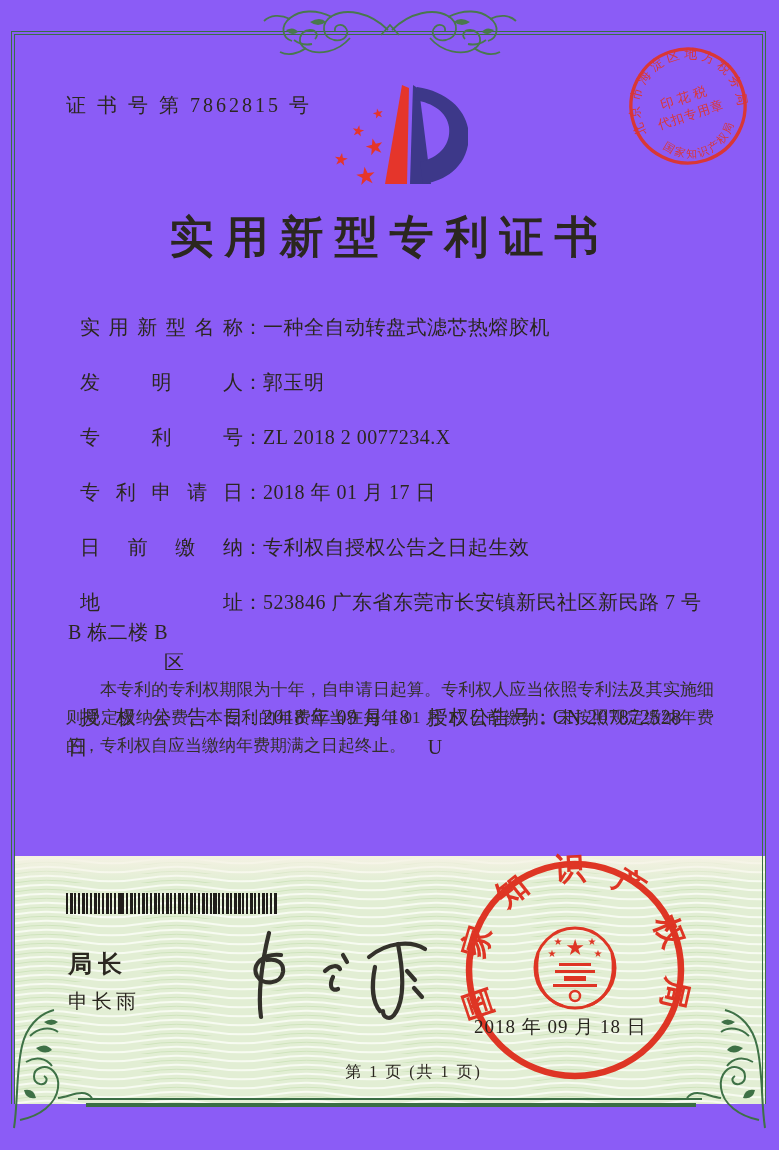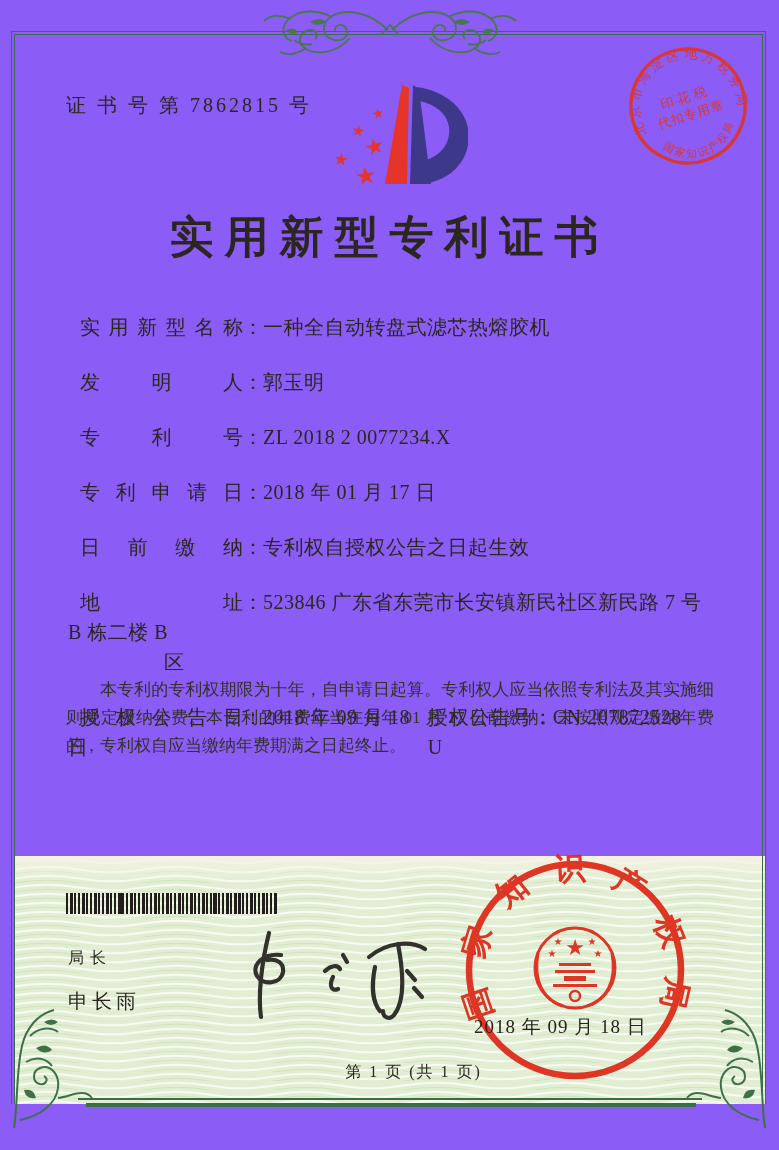--- a/index.html
+++ b/index.html
@@ -32,21 +32,21 @@
   
   .bodytext{position:absolute;left:66px;top:676px;width:648px;font-size:17px;line-height:28px;
             text-align:justify;color:#34302a;z-index:4;}
   .bodytext p{margin:0;text-indent:2em;}
   
   .barcode{position:absolute;left:66px;top:893px;width:212px;height:21px;z-index:4;
     background-image:
       repeating-linear-gradient(90deg,#201d1a 0 2px,transparent 2px 4px),
       repeating-linear-gradient(90deg,transparent 0 5px,#201d1a 5px 7px,transparent 7px 12px),
       repeating-linear-gradient(90deg,transparent 0 9px,#201d1a 9px 10px,transparent 10px 23px);}
-  .director-title{position:absolute;left:68px;top:948px;font-size:16px;letter-spacing:6px;z-index:4;}
+  .director-title{position:absolute;left:68px;top:948px;font-size:24px;letter-spacing:6px;z-index:4;font-weight:bold;}
   .director-name{position:absolute;left:68px;top:988px;font-size:20px;letter-spacing:4px;z-index:4;}
   .signature{position:absolute;left:185px;top:915px;z-index:4;}
   .seal{position:absolute;left:458px;top:853px;z-index:5;}
   .seal-date{position:absolute;left:474px;top:1014px;font-size:19px;letter-spacing:1px;color:#26231d;z-index:6;}
   .footer{position:absolute;left:0;top:1062px;width:100%;text-align:center;font-size:16px;
           letter-spacing:2px;z-index:4;padding-left:24px;}
 </style>
 </head>
 <body>
 

